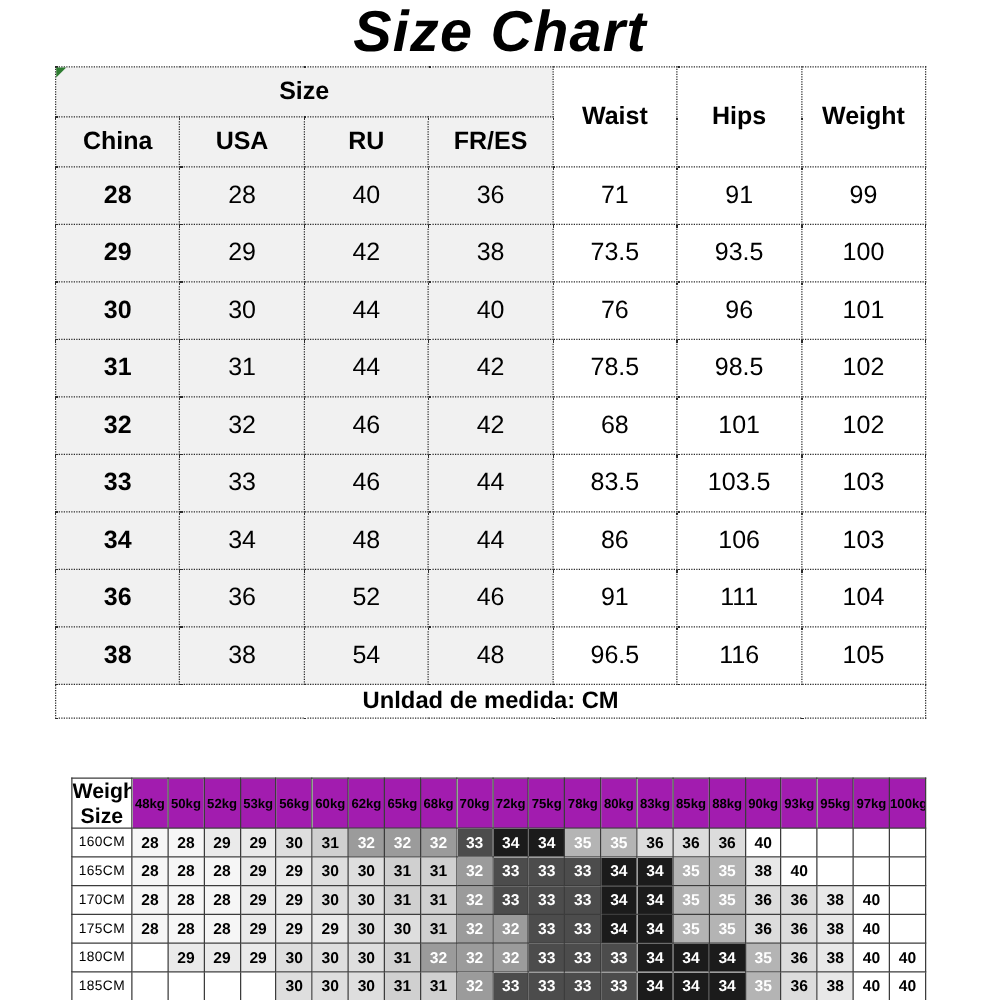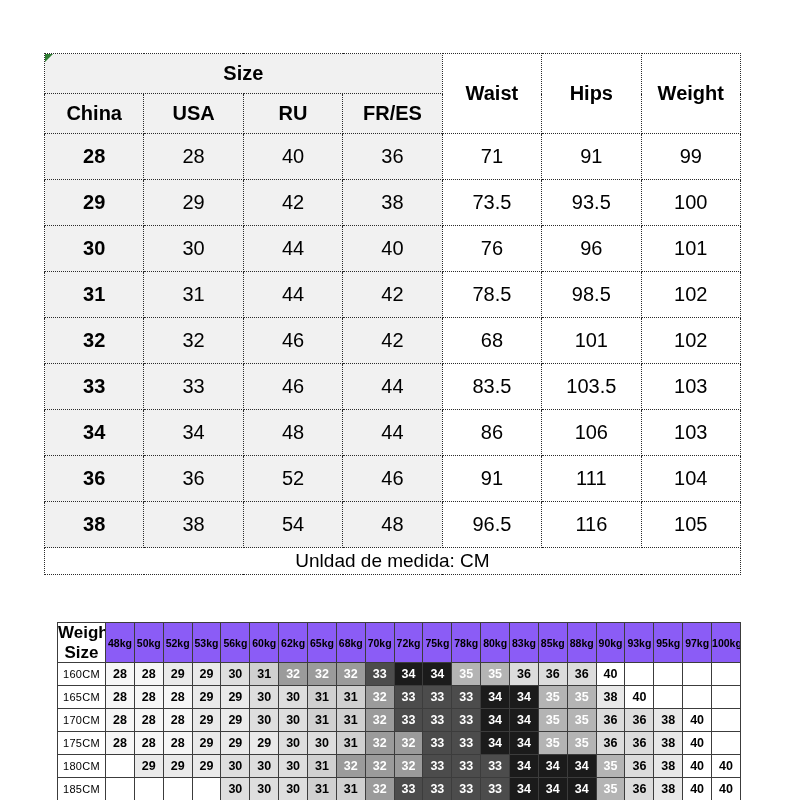--- a/index.html
+++ b/index.html
@@ -14,44 +14,45 @@
   .size-table{position:absolute;left:44px;top:53px;width:697px;
               border-collapse:collapse;table-layout:fixed;}
   .size-table th,.size-table td{border:1px dotted #2b2b2b;text-align:center;
               vertical-align:middle;padding:0;font-size:20px;font-weight:normal;}
   .size-table thead th{font-weight:bold;}
   .size-table .hdr-row{height:40px;}
   .size-table tbody tr{height:46px;}
   .size-table .gray{background:#f1f1f1;}
   .size-table .bold{font-weight:bold;}
   .size-table .foot-row{height:27px;}
-  .size-table .foot-row td{font-size:19px;font-weight:normal;background:#fff;}
+  .size-table .foot-row td{font-size:19px;font-weight:bold;background:#fff;}
 
   .corner-marker{position:absolute;left:45px;top:54px;width:0;height:0;
                  border-top:8px solid #2f7d32;border-right:8px solid transparent;z-index:3;}
 
   .rec-heading{position:absolute;top:586px;left:0;width:100%;text-align:center;
                font-size:20px;font-weight:bold;}
 
   
   .rec-table{position:absolute;left:57px;top:622px;width:684px;
              border-collapse:collapse;table-layout:fixed;}
   .rec-table th,.rec-table td{border:1px solid #3c3c3c;text-align:center;
              vertical-align:middle;padding:0;overflow:hidden;}
-  .rec-table .w-hdr{font-size:10.5px;font-weight:bold;line-height:1.15;height:34px;background:#8b5cf6;}
+  .rec-table .w-hdr{font-size:10.5px;font-weight:bold;line-height:1.15;height:34px;background:#a21caf;}
   .rec-table .corner-cell{font-size:17px;font-weight:bold;line-height:1.15;background:#fff;}
   .rec-table .h-lbl{font-size:11px;font-weight:normal;letter-spacing:.3px;background:#fff;}
   .rec-table tbody tr{height:23px;}
   .rec-table td.val{font-size:12.5px;font-weight:bold;}
 </style>
 </head>
 <body>
 
 <div class="page">
 
+  <div class="title">Size Chart</div>
 
   <span class="corner-marker"></span>
 
   <table class="size-table">
     <thead>
         <tr class="hdr-row">
           <th class="gray" colspan="4">Size</th>
           <th rowspan="2">Waist</th>
           <th rowspan="2">Hips</th>
           <th rowspan="2">Weight</th>

